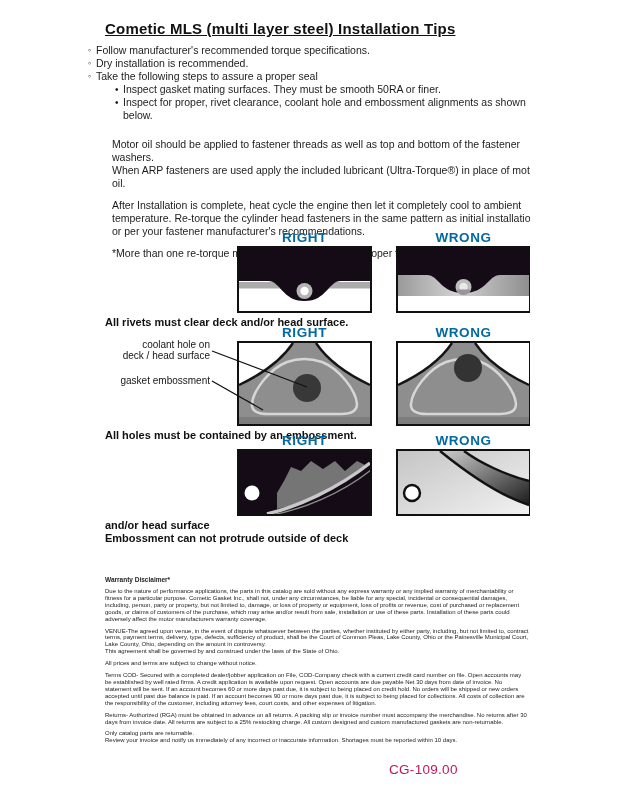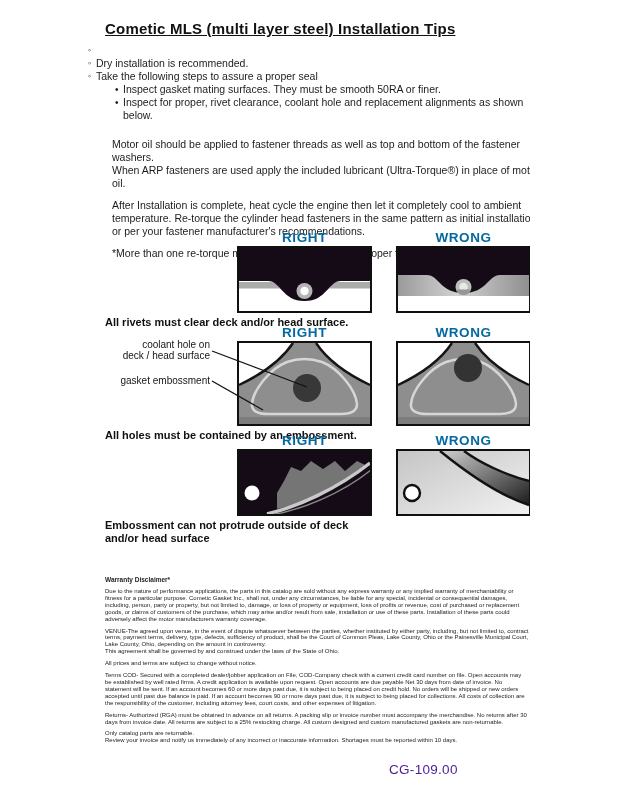--- a/index.html
+++ b/index.html
@@ -34,49 +34,50 @@
   .caption { margin-top:3px; font-size:11px; font-weight:bold; line-height:12.5px; color:#111; }
   .side-label { position:absolute; width:105px; text-align:right; font-size:10px; line-height:10.5px; color:#161616; }
   .lbl-coolant { top:15px; left:0; }
   .lbl-emboss { top:51px; left:0; }
   .ptr-overlay { position:absolute; top:0; left:0; z-index:3; pointer-events:none; }
   
   .warranty { position:absolute; top:576px; left:105px; width:424px; color:#232323; }
   .warr-h { font-size:6.5px; font-weight:bold; margin-bottom:5px; }
   .warranty p { font-size:6px; line-height:6.9px; margin-bottom:5px; white-space:pre-line; }
   
-  .footer-code { position:absolute; top:762px; left:389px; font-size:13.5px; color:#4c1d95; letter-spacing:.3px; }
+  .footer-code { position:absolute; top:762px; left:389px; font-size:13.5px; color:#be185d; letter-spacing:.3px; }
 </style>
 </head>
 <body>
 
 <div class="page">
 
   <div class="intro">
     <h1 class="doc-title">Cometic MLS (multi layer steel) Installation Tips</h1>
 
     <div class="bullets">
       <div class="b-row">
         <span class="b-mark">◦</span>
+        <span>Follow manufacturer's recommended torque specifications.</span>
       </div>
       <div class="b-row">
         <span class="b-mark">◦</span>
         <span>Dry installation is recommended.</span>
       </div>
       <div class="b-row">
         <span class="b-mark">◦</span>
         <span>Take the following steps to assure a proper seal</span>
       </div>
       <div class="sb-row">
         <span class="sb-mark">•</span>
         <span>Inspect gasket mating surfaces.  They must be smooth 50RA or finer.</span>
       </div>
       <div class="sb-row">
         <span class="sb-mark">•</span>
-        <span>Inspect for proper, rivet clearance, coolant hole and replacement alignments as shown below.</span>
+        <span>Inspect for proper, rivet clearance, coolant hole and embossment alignments as shown below.</span>
       </div>
     </div>
 
     <div class="diesel">
       <p>Motor oil should be applied to fastener threads as well as top and bottom of the fastener washers.
 When ARP fasteners are used apply the included lubricant (Ultra-Torque®) in place of motor oil.</p>
       <p>After Installation is complete, heat cycle the engine then let it completely cool to ambient
 temperature. Re-torque the cylinder head fasteners in the same pattern as initial installation
 or per your fastener manufacturer's recommendations.</p>
       <p>*More than one re-torque may be required to achieve proper fastener stretch*</p>
@@ -209,22 +210,22 @@
               <path d="M68,2 C84,14 110,26 133,32 L133,56 C108,48 76,28 44,2 Z" fill="url(#dk3)"></path>
               <path d="M44,2 C76,28 108,48 133,56" fill="none" stroke="#121212" stroke-width="2.4"></path>
               <path d="M68,2 C84,14 110,26 133,32" fill="none" stroke="#121212" stroke-width="2.4"></path>
               <circle cx="16" cy="44" r="8" fill="#ffffff" stroke="#101010" stroke-width="2.4"></circle>
               <rect x="1" y="1" width="133" height="65" fill="none" stroke="#101010" stroke-width="2"></rect>
             </svg>
           </div>
         </div>
       </div>
       <div class="caption">
+        <div>and/or head surface</div>
         <div>Embossment can not protrude outside of deck</div>
-        <div>and/or head surface</div>
       </div>
     </div>
   </div>
 
   <div class="warranty">
     <div class="warr-h">Warranty Disclaimer*</div>
     <p>Due to the nature of performance applications, the parts in this catalog are sold without any express warranty or any implied warranty of merchantability or fitness for a particular purpose.  Cometic Gasket Inc., shall not, under any circumstances, be liable for any special, incidental or consequential damages, including, person, party or property, but not limited to, damage, or loss of property or equipment, loss of profits or revenue, cost of purchased or replacement goods, or claims of customers of the purchase, which may arise and/or result from sale, installation or use of these parts.  Installation of these parts could adversely affect the motor manufacturers warranty coverage.</p>
     <p>VENUE-The agreed upon venue, in the event of dispute whatsoever between the parties, whether instituted by either party, including, but not limited to, contract terms, payment terms, delivery, type, defects, sufficiency of product, shall be the Court of Common Pleas, Lake County, Ohio or the Painesville Municipal Court, Lake County, Ohio, depending on the amount in controversy.
 This agreement shall be governed by and construed under the laws of the State of Ohio.</p>
     <p>All prices and terms are subject to change without notice.</p>

